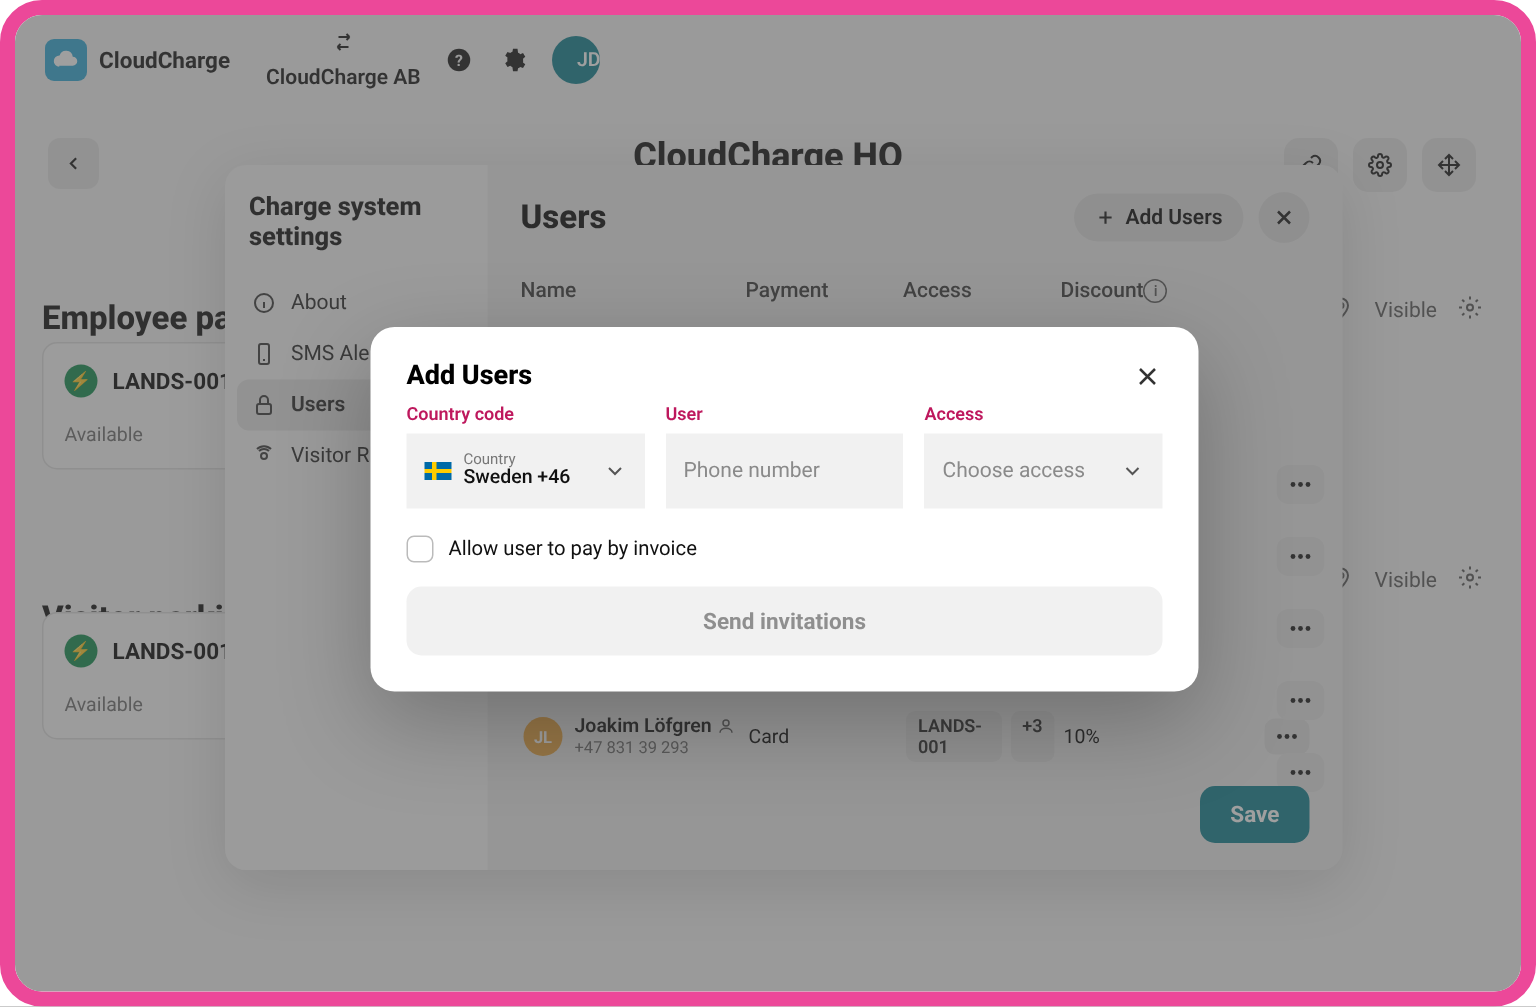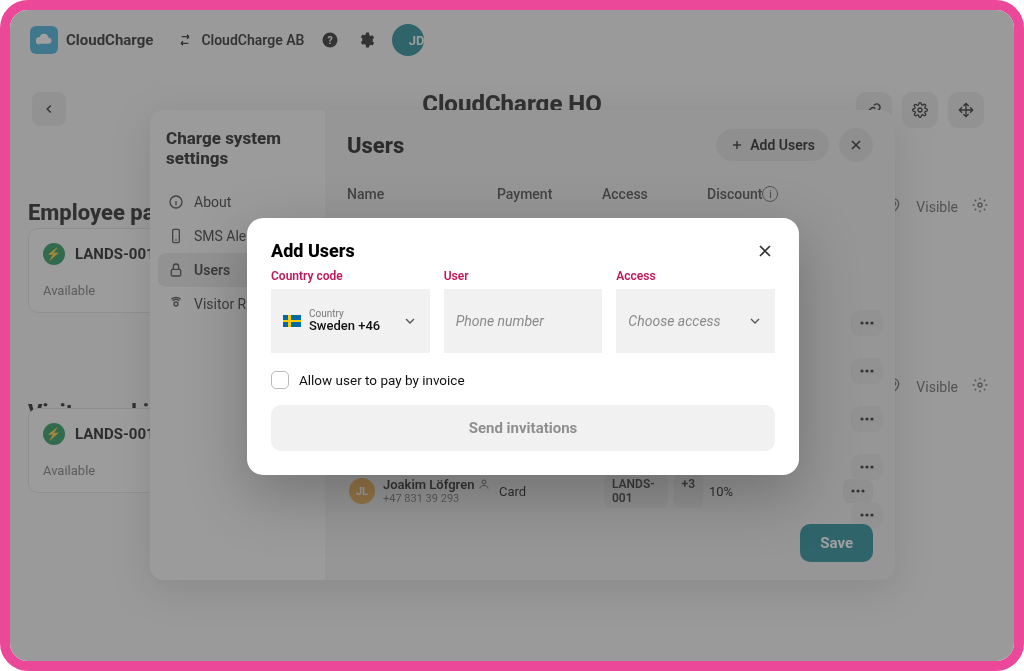--- a/index.html
+++ b/index.html
@@ -6,21 +6,21 @@
   body { width: 1024px; height: 671px; background: #fff; overflow: hidden; position: relative; }
   .device-frame { position: absolute; inset: 0; border: 10px solid #ec4899; border-radius: 28px; background: #f0f0f0; overflow: hidden; }
   .screen { position: absolute; inset: 0; background: #f3f3f3; }
   .topbar { height: 60px; display: flex; align-items: center; padding: 0 20px; gap: 24px; }
   .logo { display: flex; align-items: center; gap: 8px; font-weight: 700; font-size: 15px; color: #111; }
   .logo-icon { width: 28px; height: 28px; background: #2aa7d6; border-radius: 6px; display: flex; align-items: center; justify-content: center; }
   .logo-icon svg { width: 18px; height: 18px; }
   .nav-center { flex: 1; display: flex; justify-content: center; gap: 36px; }
   .nav-item { display: flex; align-items: center; gap: 8px; font-size: 15px; font-weight: 600; color: #111; cursor: pointer; }
   .nav-right { display: flex; align-items: center; gap: 16px; }
-  .org-switch { display: flex; align-items: center; gap: 8px; font-size: 14px; font-weight: 600; color: #111; }
+  .org-switch { display: flex; align-items: center; gap: 8px; font-size: 14px; font-weight: 600; color: #111; flex-direction: column; }
   .icon-btn { width: 20px; height: 20px; display: flex; align-items: center; justify-content: center; cursor: pointer; color: #111; }
   .avatar { width: 32px; height: 32px; border-radius: 50%; background: #0a7d8c; color: #fff; display: flex; align-items: center; justify-content: flex-end; font-size: 13px; font-weight: 600; }
 
   .page-title { text-align: center; font-size: 24px; font-weight: 800; color: #0a0a0a; margin-top: 20px; }
   .back-btn { width: 34px; height: 34px; border-radius: 8px; background: #e3e3e3; display: flex; align-items: center; justify-content: center; margin-top: 28px; }
   .section-label { font-size: 22px; font-weight: 800; color: #0a0a0a; margin: 40px 0 14px 18px; }
   .charger-card { border: 1px solid #dcdcdc; border-radius: 10px; background: #f8f8f8; padding: 14px; margin: 0 0 0 18px; width: 220px; }
   .charger-head { display: flex; align-items: center; gap: 10px; font-weight: 700; font-size: 15px; }
   .charger-icon { width: 22px; height: 22px; border-radius: 50%; background: #0d8a4a; display:flex; align-items:center; justify-content:center; color:#fff; font-size:12px; }
   .charger-status { color: #6a6a6a; font-size: 13px; margin-top: 18px; }
@@ -64,22 +64,22 @@
 
   
   .add-modal { position:absolute; left:237px; top:208px; width:552px; background:#fff; border-radius:16px; padding:22px 24px 24px; box-shadow:0 20px 60px rgba(0,0,0,.25); }
   .add-head { display:flex; justify-content:space-between; align-items:center; }
   .add-head h3 { font-size:18px; font-weight:800; }
   .close-x { cursor:pointer; color:#333; }
   .close-x svg { width:20px; height:20px; }
   .field-row { display:flex; gap:14px; margin-top:8px; }
   .field { flex:1; }
   .field-label { font-size:12px; font-weight:600; color:#be185d; margin-bottom:6px; }
-  .input-box { background:#f1f1f1; border-radius:0; height:64px; display:flex; align-items:center; padding:0 12px; font-size:14px; color:#222; position:relative; }
-  .input-box .placeholder { color:#8a8a8a;font-style:italic; }
+  .input-box { background:#f1f1f1; border-radius:0; height:50px; display:flex; align-items:center; padding:0 12px; font-size:14px; color:#222; position:relative; }
+  .input-box .placeholder { color:#8a8a8a; }
   .country-box { display:flex; align-items:center; gap:8px; }
   .flag { width:18px; height:12px; background:linear-gradient(to bottom,#006aa7 40%,#fecc00 40%,#fecc00 60%,#006aa7 60%); position:relative; }
   .flag::after { content:""; position:absolute; left:5px; top:0; width:3px; height:100%; background:#fecc00; }
   .country-text { line-height:1.1; }
   .country-text .sm { font-size:10px; color:#777; }
   .country-text .lg { font-size:13px; font-weight:500; color:#111; }
   .chev { position:absolute; right:12px; color:#555; }
   .chev svg { width:16px; height:16px; }
   .check-row { display:flex; align-items:center; gap:10px; margin-top:18px; font-size:13.5px; color:#111; }
   .checkbox { width:18px; height:18px; border:1.5px solid #bbb; border-radius:5px; background:#fff; }

